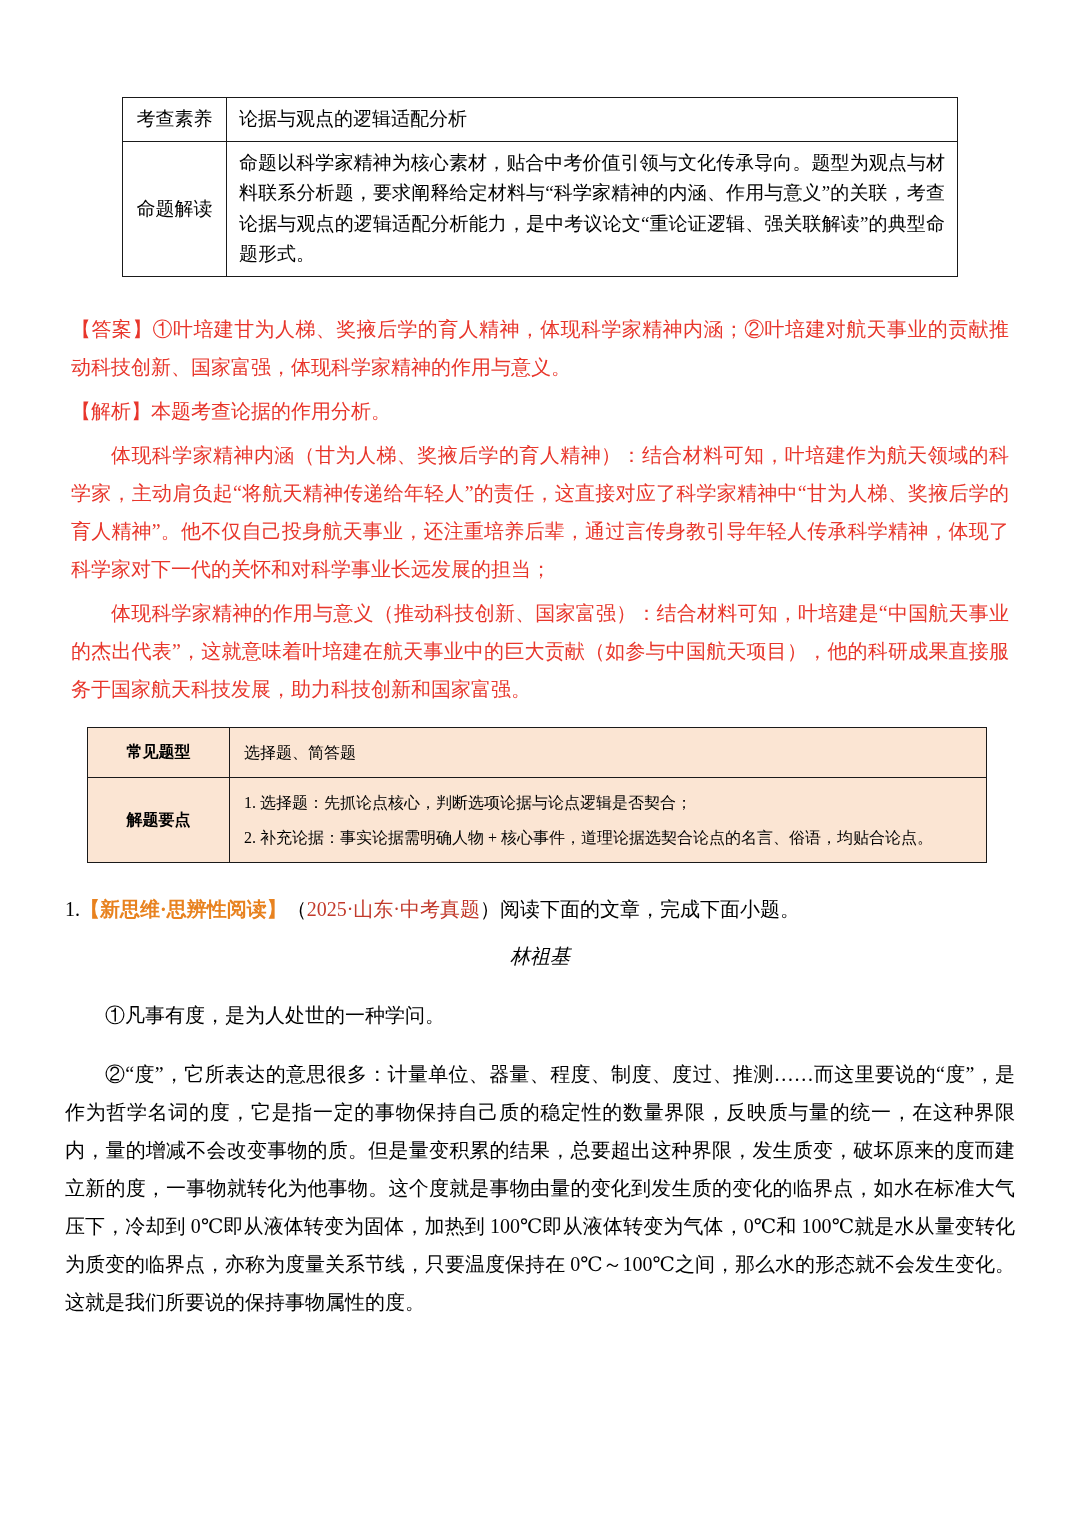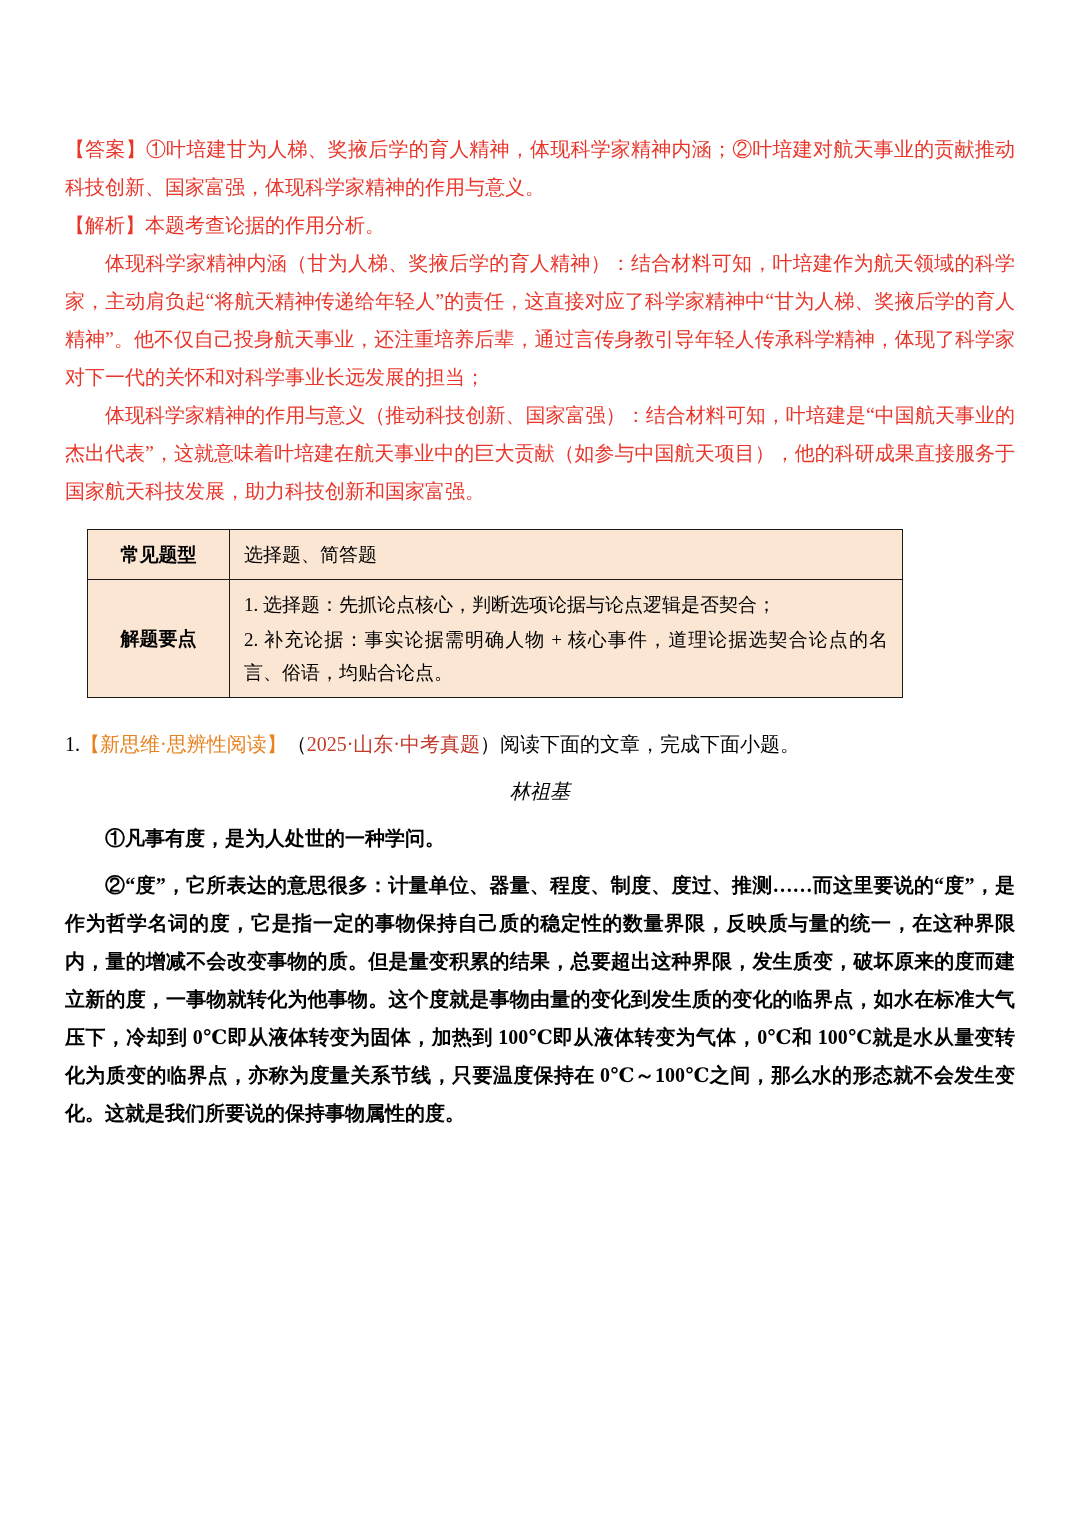--- a/index.html
+++ b/index.html
@@ -49,21 +49,21 @@
   }
 
   
   .red-block {
     margin-top: 33px;
     color: var(--answer-red);
     font-size: 20px;
     line-height: 38px;
     text-align: justify;
   }
-  .red-block p { margin: 0; }
+  .red-block p { margin: 6px; }
   .red-block p.indent { text-indent: 2em; }
 
   
   h2.kaofa {
     margin-top: 134px;
     margin-left: 6px;
     font-family: "Liberation Sans", "DejaVu Sans", sans-serif;
     font-weight: bold;
     font-size: 27px;
     line-height: 34px;
@@ -71,22 +71,22 @@
     text-shadow: -2px 2px 0 var(--heading-shadow-blue);
     white-space: pre-wrap;
   }
   h2.kaofa .tri { margin-right: 4px; }
 
   
   table.t2 {
     border-collapse: collapse;
     margin-top: 19px;
     margin-left: 22px;
-    width: 816px;
-    font-size: 19px;
+    width: 900px;
+    font-size: 16px;
     background: var(--table2-bg);
   }
   table.t2 td { border: 1.6px solid var(--table-border); }
   table.t2 td.th {
     width: 142px;
     text-align: center;
     vertical-align: middle;
     font-weight: bold;
     padding: 5px 4px;
     line-height: 30px;
@@ -99,49 +99,60 @@
   }
   table.t2 td.tc div { margin: 2px 0; }
 
   
   .question {
     margin-top: 27px;
     font-size: 20px;
     line-height: 38px;
     text-align: justify;
   }
-  .question .q-tag { color: var(--tag-orange); font-weight: normal; }
+  .question .q-tag { color: var(--tag-orange); font-weight: bold; }
   .question .q-src { color: var(--source-red); }
 
   
   .article { font-size: 20px; }
   .article .a-title {
     text-align: center;
     margin-top: 14px;
     line-height: 38px;
   }
   .article .a-author {
     text-align: center;
     margin-top: 9px;
     line-height: 38px;
     font-style: italic;
   }
   .article p.body {
-    margin-top: 9px;
+    margin-top: 21px;
     line-height: 38px;
     text-indent: 2em;
     text-align: justify;
-    font-weight: bold;
   }
 </style>
 </head>
 <body>
 
 <div class="page">
 
+  <table class="t1">
+    <tbody>
+      <tr>
+        <td class="th">考查素养</td>
+        <td class="tc">论据与观点的逻辑适配分析</td>
+      </tr>
+      <tr>
+        <td class="th">命题解读</td>
+        <td class="tc">命题以科学家精神为核心素材，贴合中考价值引领与文化传承导向。题型为观点与材料联系分析题，要求阐释给定材料与“科学家精神的内涵、作用与意义”的关联，考查论据与观点的逻辑适配分析能力，是中考议论文“重论证逻辑、强关联解读”的典型命题形式。</td>
+      </tr>
+    </tbody>
+  </table>
 
   <div class="red-block">
     <p><span>【答案】</span><span>①叶培建甘为人梯、奖掖后学的育人精神，体现科学家精神内涵；②叶培建对航天事业的贡献推动科技创新、国家富强，体现科学家精神的作用与意义。</span></p>
     <p><span>【解析】</span><span>本题考查论据的作用分析。</span></p>
     <p class="indent">体现科学家精神内涵（甘为人梯、奖掖后学的育人精神）：结合材料可知，叶培建作为航天领域的科学家，主动肩负起“将航天精神传递给年轻人”的责任，这直接对应了科学家精神中“甘为人梯、奖掖后学的育人精神”。他不仅自己投身航天事业，还注重培养后辈，通过言传身教引导年轻人传承科学精神，体现了科学家对下一代的关怀和对科学事业长远发展的担当；</p>
     <p class="indent">体现科学家精神的作用与意义（推动科技创新、国家富强）：结合材料可知，叶培建是“中国航天事业的杰出代表”，这就意味着叶培建在航天事业中的巨大贡献（如参与中国航天项目），他的科研成果直接服务于国家航天科技发展，助力科技创新和国家富强。</p>
   </div>
 
 
   <table class="t2">

